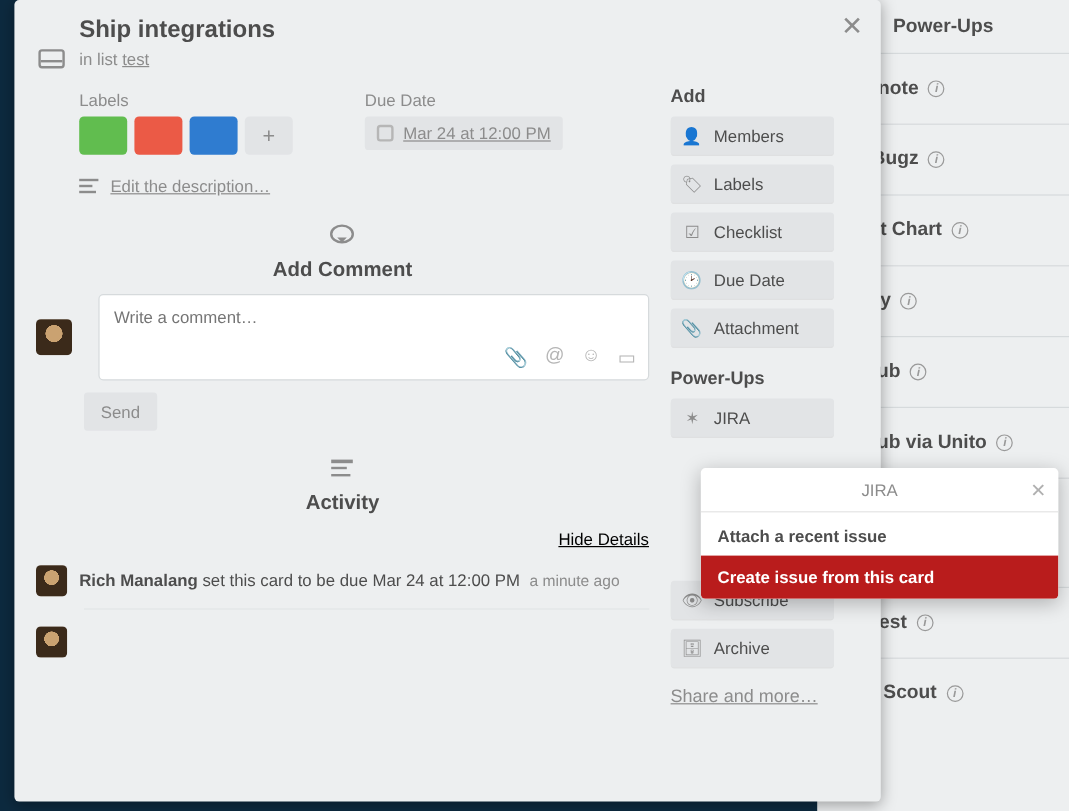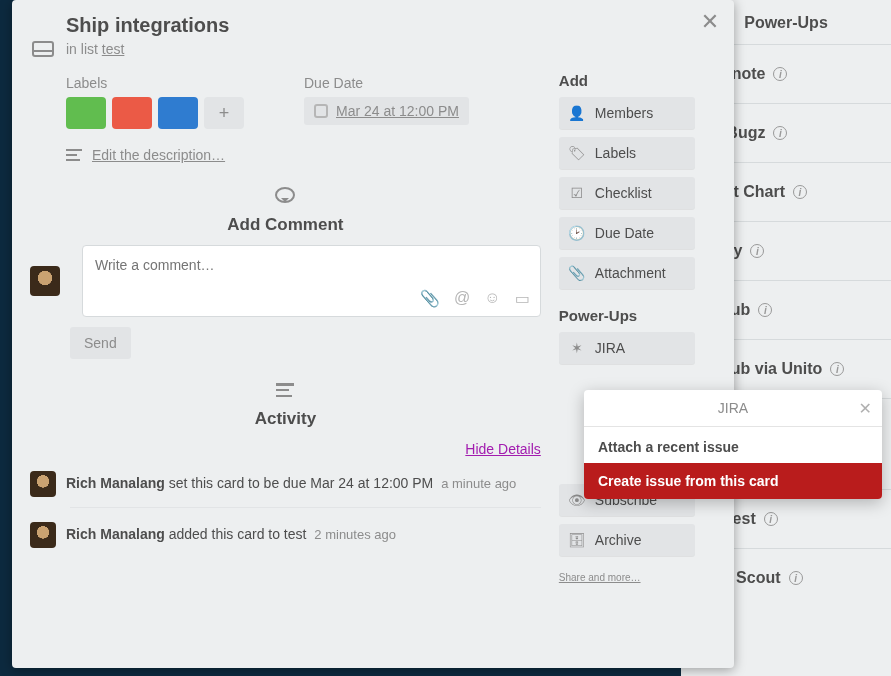--- a/index.html
+++ b/index.html
@@ -108,21 +108,21 @@
   .lines-icon span, .lines-icon::before, .lines-icon::after {
     content:""; position:absolute; left:0; width:100%; height:2px; background:#8c8c8c;
   }
   .lines-icon::before{ top:0; }
   .lines-icon span{ top:5px; width:70%; }
   .lines-icon::after{ top:10px; width:85%; }
 
   
   .sec-row { display:flex; align-items:center; gap:12px; margin-top:24px;flex-direction:column; }
   .sec-row .hdr { font-size:17px; font-weight:700; color:#4d4d4d; }
-  .sec-row .right-link { margin-left:auto; color:#a21caf; font-size:14px; text-decoration:underline; cursor:pointer; }
+  .sec-row .right-link { margin-left:auto; color:#000000; font-size:14px; text-decoration:underline; cursor:pointer; }
   .bubble-icon {
     width:20px; height:16px; border:2px solid #8c8c8c; border-radius:10px/8px; position:relative;
   }
   .bubble-icon::after{
     content:""; position:absolute; bottom:-5px; left:4px; width:0; height:0;
     border:4px solid transparent; border-top-color:#8c8c8c;
   }
   .activity-icon {
     width:18px; height:14px; display:flex; flex-direction:column; justify-content:space-between;
   }
@@ -166,21 +166,21 @@
   
   .sb-hdr { font-size:15px; font-weight:700; color:#4d4d4d; margin:58px 0 8px; }
   .sb-hdr.sub { margin-top:18px; }
   .sb-btn {
     display:flex; align-items:center; gap:10px; width:136px;
     background:#e2e4e6; border:none; border-radius:3px;
     padding:8px 10px; font-size:14px; color:#4d4d4d; cursor:pointer;
     margin-bottom:8px; box-shadow: 0 1px 0 rgba(0,0,0,0.06);
   }
   .sb-btn .ic { width:16px; color:#8c8c8c; display:inline-flex; justify-content:center; }
-  .sb-link { color:#8c8c8c; font-size:10px; text-decoration:underline; margin-top:8px; display:inline-block; cursor:pointer; }
+  .sb-link { color:#8c8c8c; font-size:15px; text-decoration:underline; margin-top:8px; display:inline-block; cursor:pointer; }
 
   
   .popover {
     position:absolute; left:584px; top:390px; width:298px;
     background:#fff; border-radius:4px; box-shadow:0 4px 16px rgba(0,0,0,0.25);
     overflow:hidden; z-index:5;
   }
   .popover-hdr {
     text-align:center; font-size:14px; color:#8c8c8c; padding:10px 0;
     border-bottom:1px solid #e4e4e4; position:relative;
@@ -315,24 +315,20 @@
       <div class="act-entry">
         <div class="avatar" style="width:26px;height:26px"></div>
         <div class="act-text">
           <span class="user">Rich Manalang</span><span> set this card to be due Mar 24 at 12:00 PM</span>
           <span class="time">a minute ago</span>
         </div>
       </div>
       <div class="act-divider"></div>
       <div class="act-entry">
         <div class="avatar" style="width:26px;height:26px"></div>
-        <div class="act-text">
-          <span class="user">Rich Manalang</span><span> added this card to test</span>
-          <span class="time">2 minutes ago</span>
-        </div>
       </div>
 
     </div>
 
     <div class="right-col">
       <div class="sb-hdr">Add</div>
       <button class="sb-btn">
           <span class="ic">👤</span>
           <span>Members</span>
         </button>

